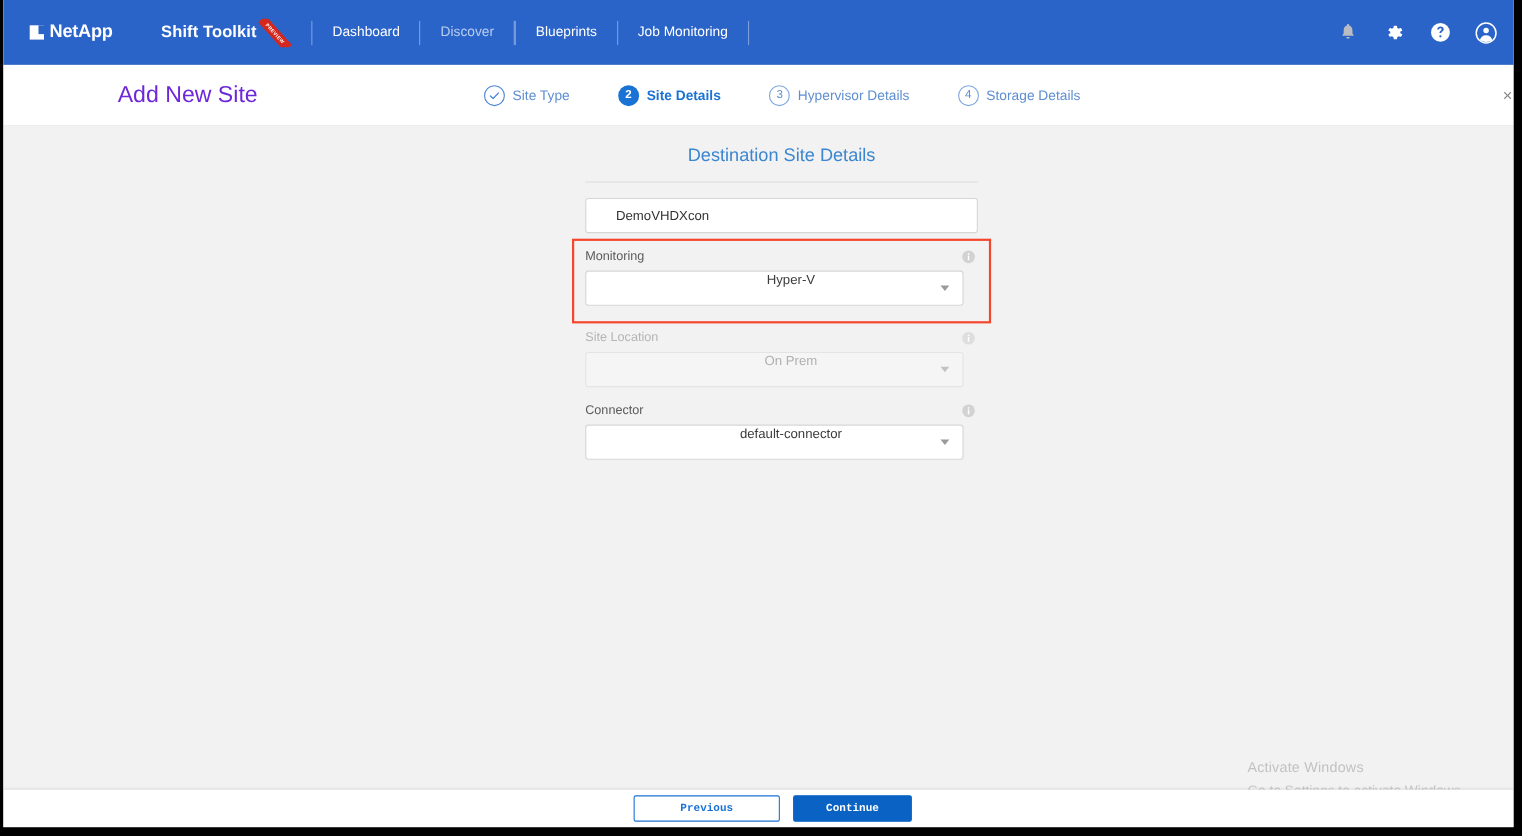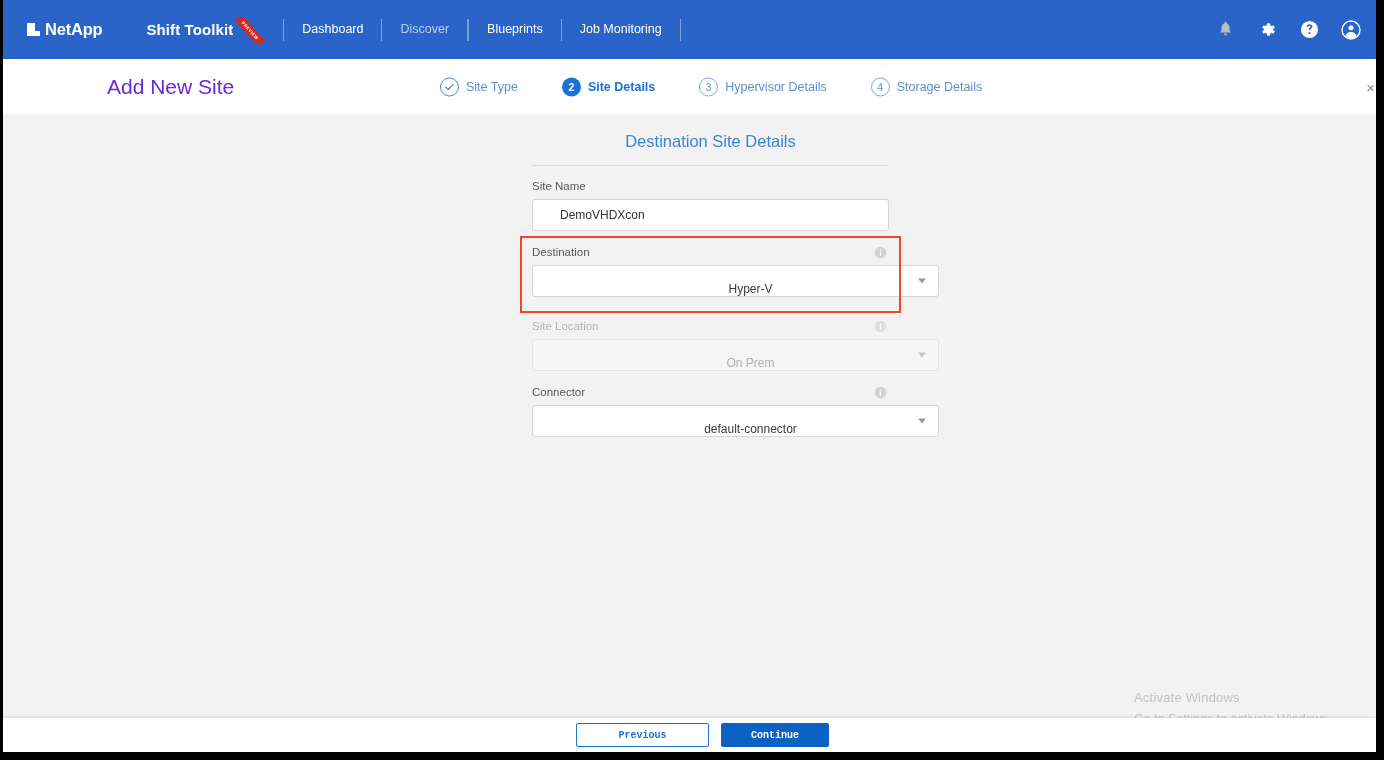--- a/index.html
+++ b/index.html
@@ -249,26 +249,26 @@
     border-radius: 3px;
     background: #ffffff;
     font-size: 12px;
     color: #333333;
     padding: 0 27px;
     font-family: "Liberation Sans", sans-serif;
     outline: none;
   }
 
   .select-box {
-    width: 407px; height: 32px;
+    width: 344px; height: 32px;
     border: 1px solid #d6d6d6;
     border-radius: 3px;
     background: #ffffff;
     display: flex;
-    align-items: flex-end;
+    align-items: flex-start;
     justify-content: center;
     position: relative;
     font-size: 12px;
     color: #3b3b3b;
     cursor: pointer;
     padding-left: 30px;
   }
   .select-box.disabled {
     background: #f5f5f5;
     border-color: #e4e4e4;
@@ -450,26 +450,25 @@
     </div>
 
     <div id="body">
 
       <div id="form-panel">
 
         <div id="form-heading">Destination Site Details</div>
         <div id="form-divider"></div>
 
         <div class="field">
-          <label class="field-label">Site Name</label>
           <input class="text-input" type="text" value="DemoVHDXcon" style="">
         </div>
 
         <div class="field" style="margin-bottom:23px;">
-          <label class="field-label">Destination</label>
+          <label class="field-label">Monitoring</label>
           <span class="info-icon">
             <svg width="13" height="13" viewBox="0 0 14 14" fill="none">
               <circle cx="7" cy="7" r="6.2" fill="#d2d2d2"></circle>
               <rect x="6.3" y="5.8" width="1.4" height="4.6" fill="#ffffff"></rect>
               <circle cx="7" cy="4.1" r="0.85" fill="#ffffff"></circle>
             </svg>
           </span>
           <div class="select-box">
             <span>Hyper-V</span>
             <span class="select-caret"></span>

